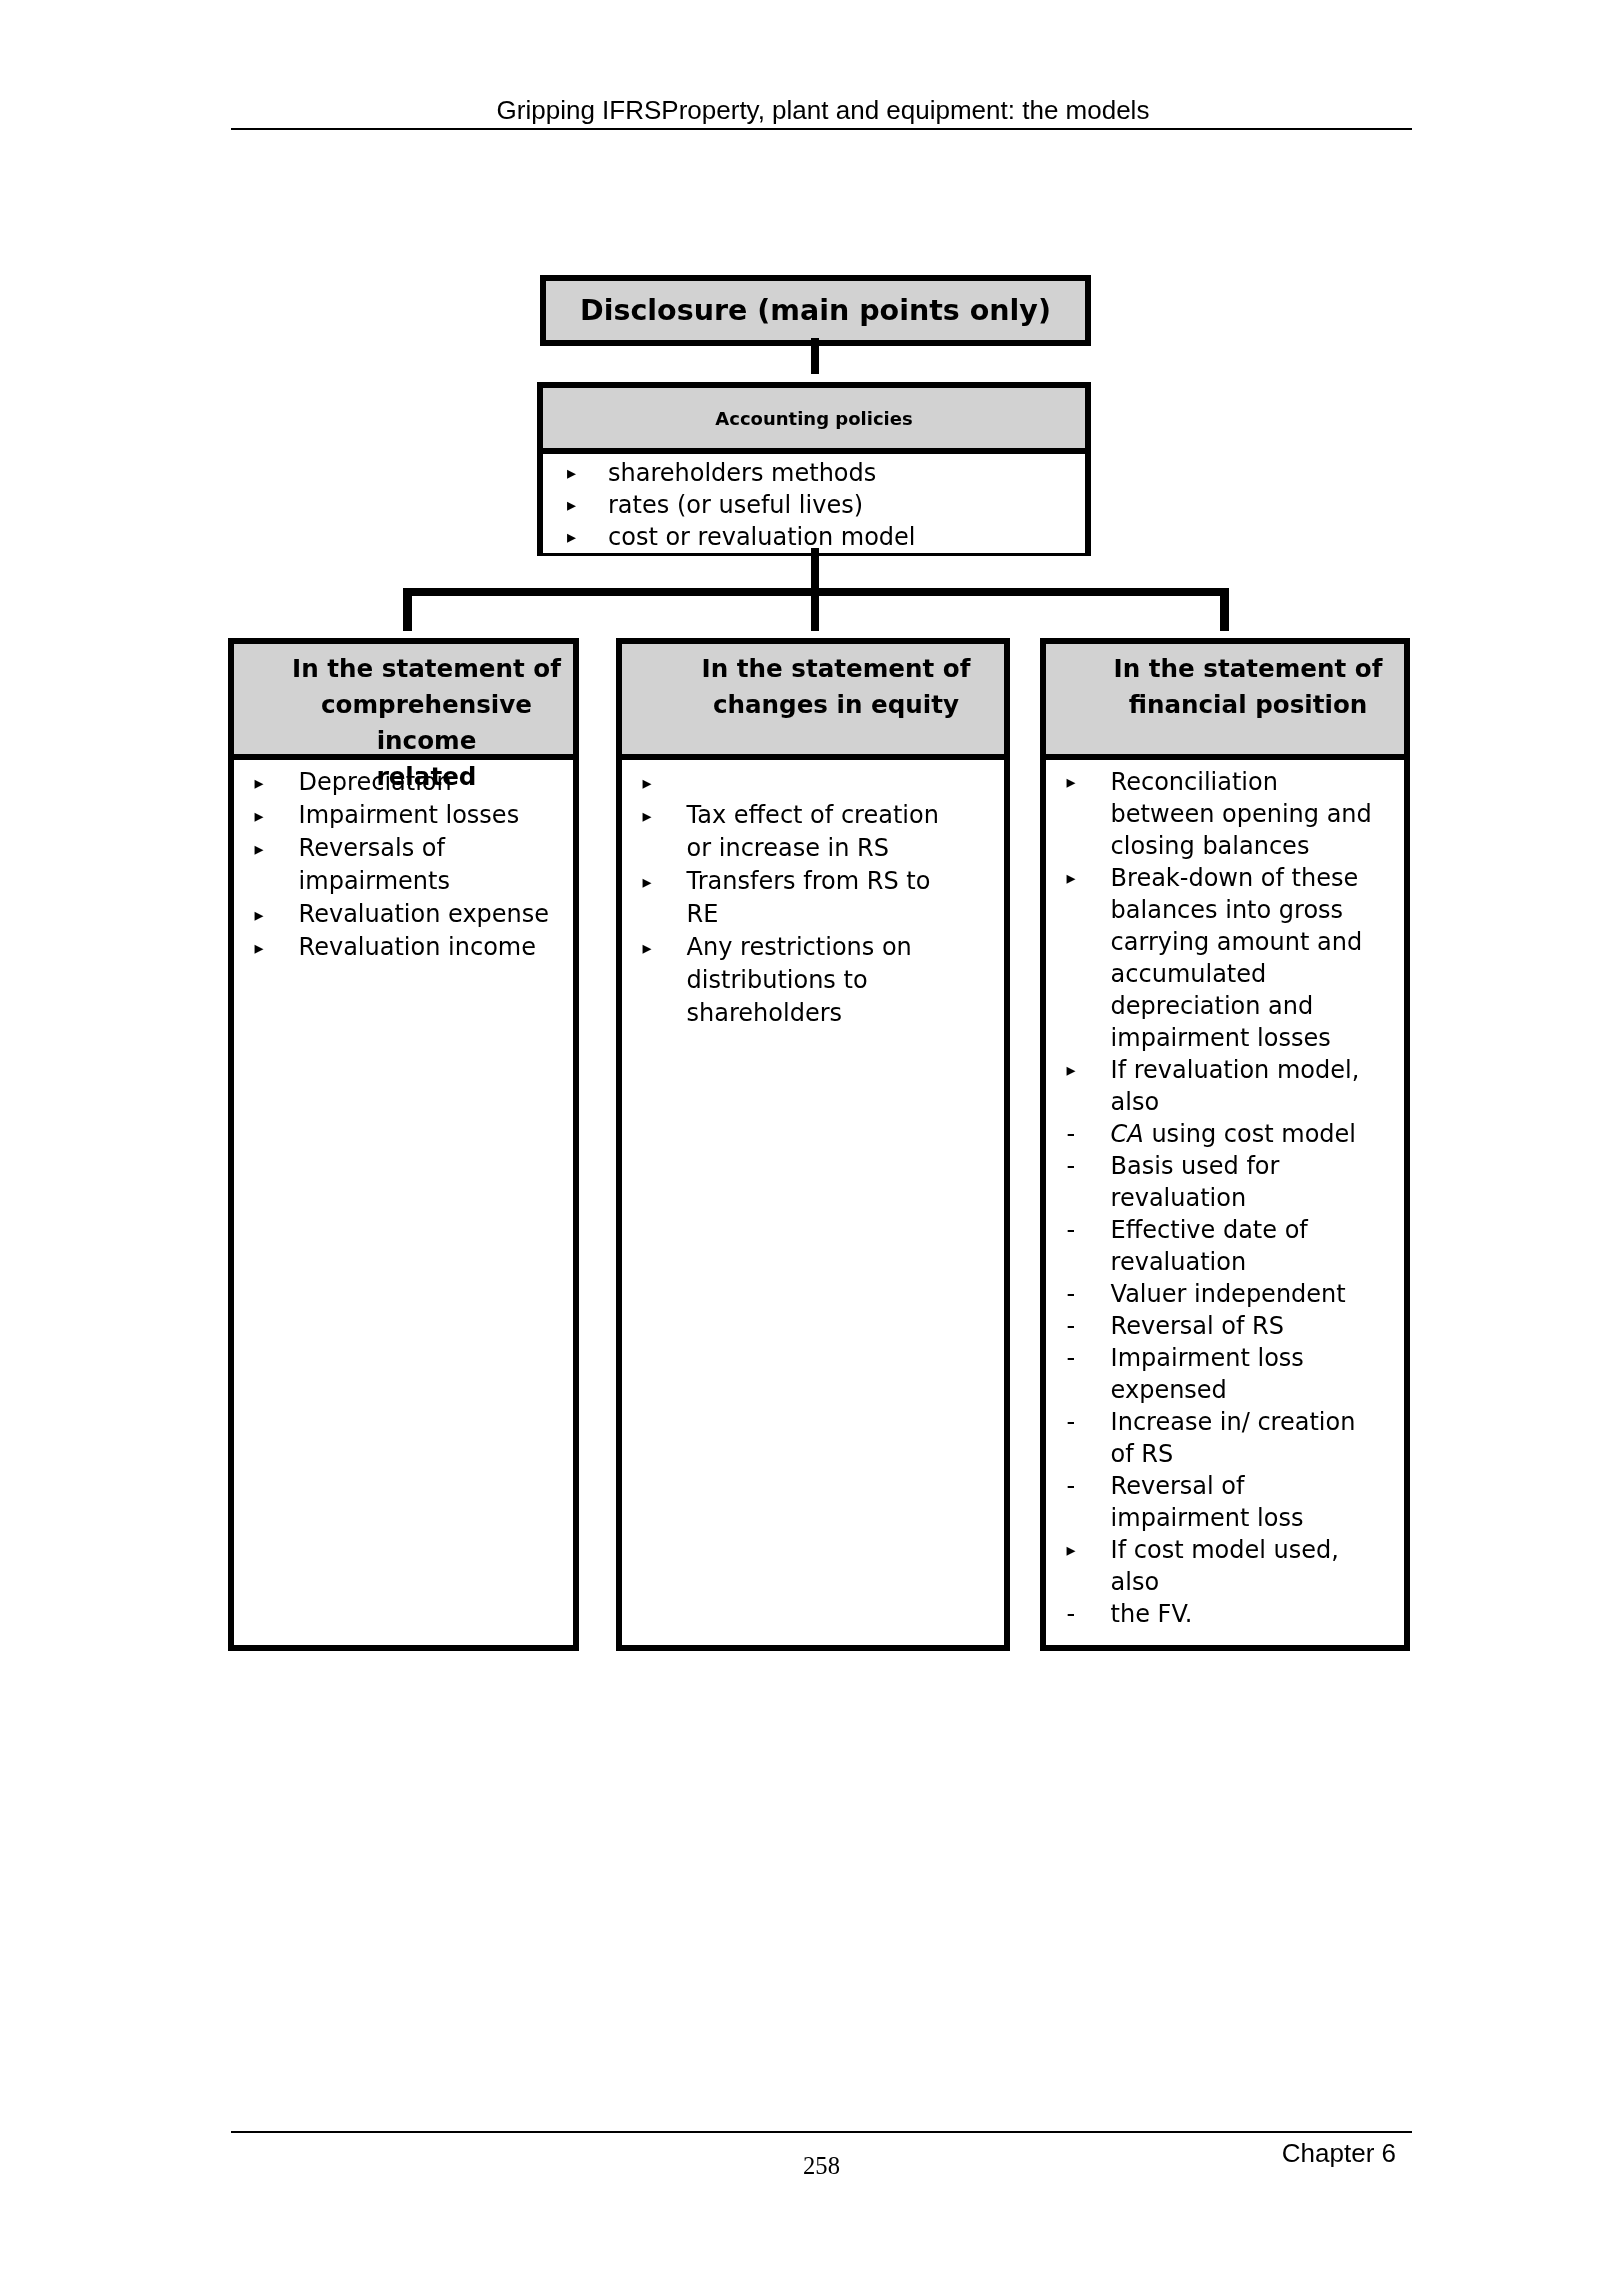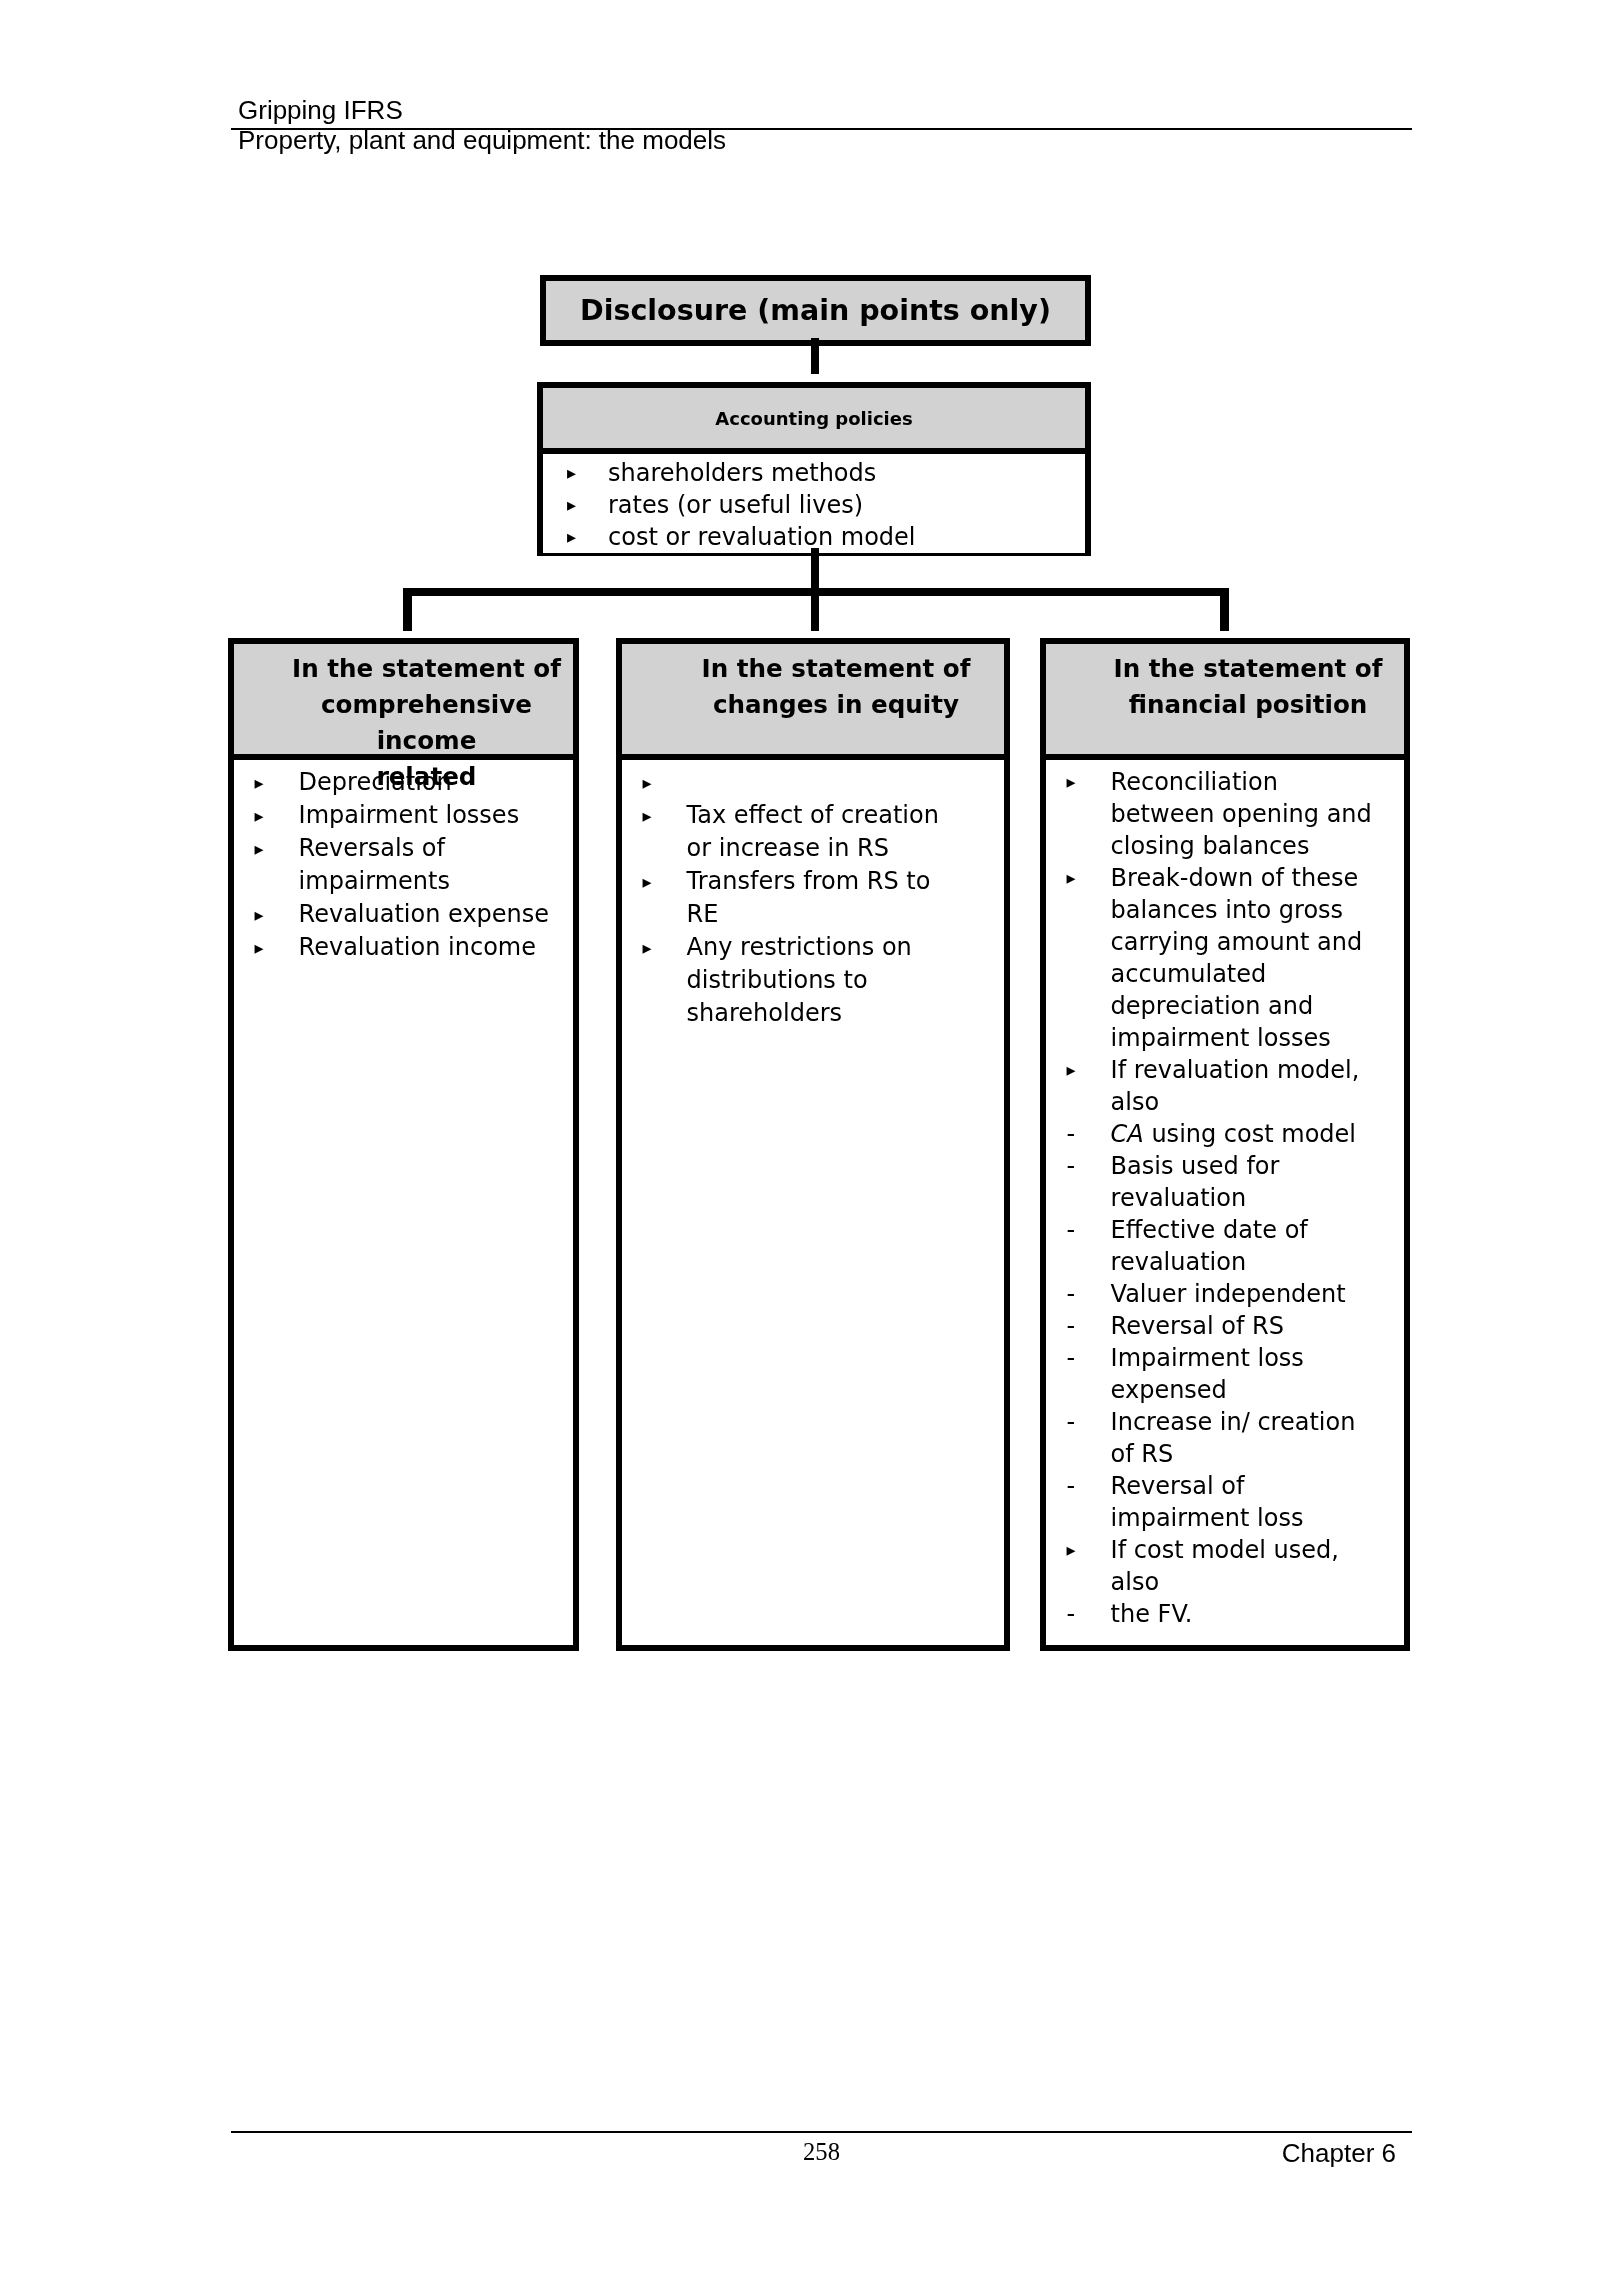--- a/index.html
+++ b/index.html
@@ -1,25 +1,25 @@
 <!DOCTYPE html>
 <html style="font-size:12.7px"><head>
 <meta charset="utf-8">
 <style>
   html,body{margin:0;padding:0;background:#ffffff;}
   .page{position:relative;width:1623px;height:2295px;background:#ffffff;overflow:hidden;
         font-family:"DejaVu Sans",sans-serif;color:#000;}
   
   .running-head{position:absolute;left:238px;width:1170px;top:95px;display:flex;
                 justify-content:center;font-family:"Liberation Sans",sans-serif;
-                font-size:26px;line-height:30px;flex-direction:column;}
+                font-size:26px;line-height:30px;}
   .rule{position:absolute;background:#000;}
   .footer-area{position:absolute;left:231px;width:1181px;top:2138px;height:40px;
                font-family:"Liberation Sans",sans-serif;font-size:26px;}
-  .pagenum{position:absolute;left:0;right:0;text-align:center;top:0;
+  .pagenum{position:absolute;left:0;right:0;text-align:center;top:14px;
            font-family:"Liberation Serif",serif;font-size:24.6px;}
   .chapter{position:absolute;right:16px;top:0;}
   
   .conn{position:absolute;background:#000;}
   
   .dbox{position:absolute;border:6.3px solid #000;background:#fff;box-sizing:border-box;margin-top:8px;}
   .fill{background:#d2d2d2;}
   .title-box{display:flex;align-items:center;justify-content:center;
              font-weight:bold;font-size:28.5px;}
   .acct-header{height:60px;background:#d2d2d2;border-bottom:6.3px solid #000;

